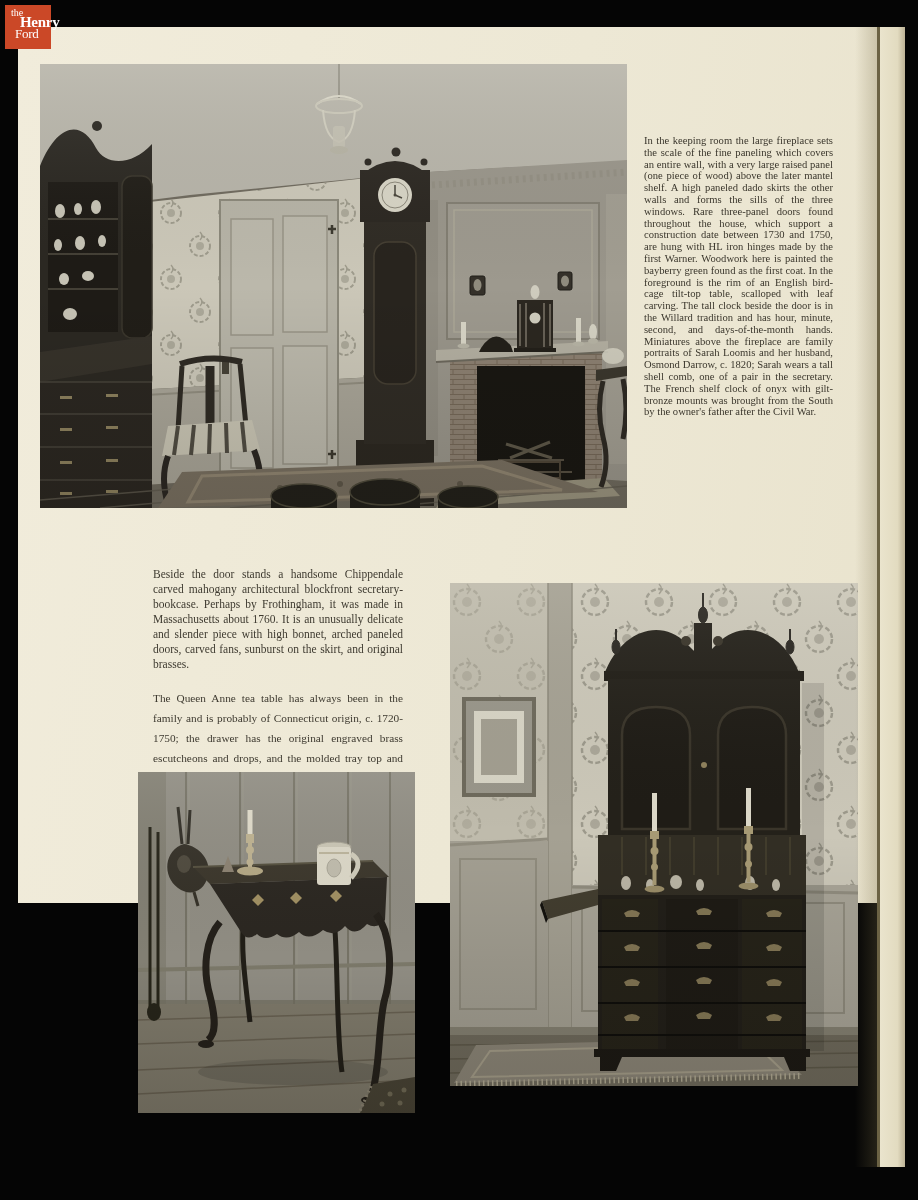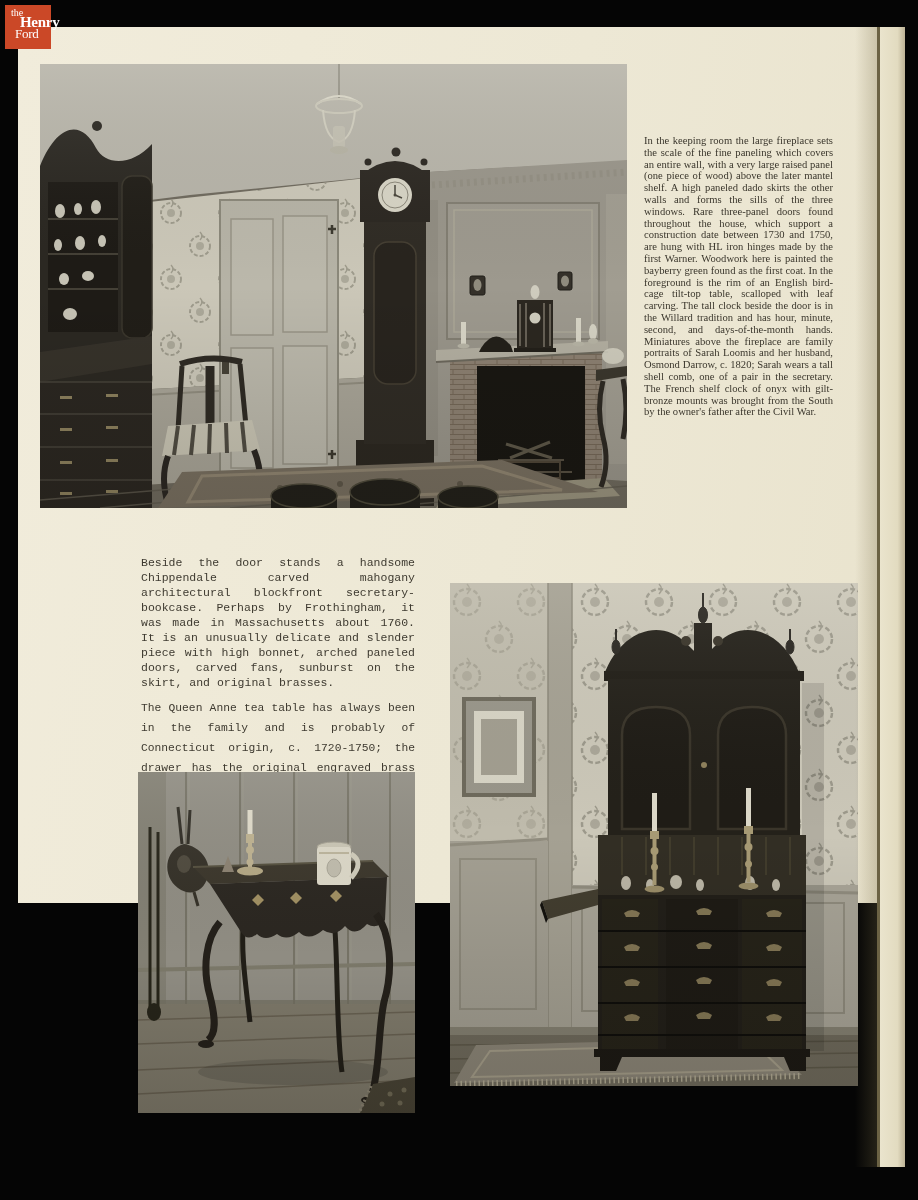--- a/index.html
+++ b/index.html
@@ -20,21 +20,21 @@
   .logo .l3{display:block;font-weight:normal;font-size:13px;line-height:12px;margin-left:6px;letter-spacing:-.3px;}
   figure{margin:0;position:absolute;}
   figure svg{display:block;width:100%;height:100%;}
   .photo-main{left:22px;top:37px;width:587px;height:444px;}
   .photo-left{left:120px;top:745px;width:277px;height:341px;}
   .photo-right{left:432px;top:556px;width:408px;height:503px;}
   .col-right{position:absolute;left:626px;top:108px;width:189px;
         font-size:10.6px;line-height:11.8px;text-align:justify;color:#3a362c;}
   .col-left{position:absolute;left:119px;top:524px;width:282px;
         font-size:11.5px;line-height:15px;text-align:justify;color:#3e3a30;}
-  .col-left p{margin:4px;font-family:Liberation Mono, monospace;}
+  .col-left p{margin:16px;}
   .col-left p.p2{margin-top:8px;line-height:20px;font-size:11.3px;}
 </style>
 </head>
 <body>
 
 <div class="stage">
   <div class="page">
 
     <figure class="photo-main" aria-label="Keeping room: paneled fireplace wall with brick fireplace and mantel, tall Willard clock, three-panel door, blockfront secretary with china, striped side chair, hanging glass lamp, oriental rug and leather buckets">
       <svg viewBox="0 0 587 444" preserveAspectRatio="none">

